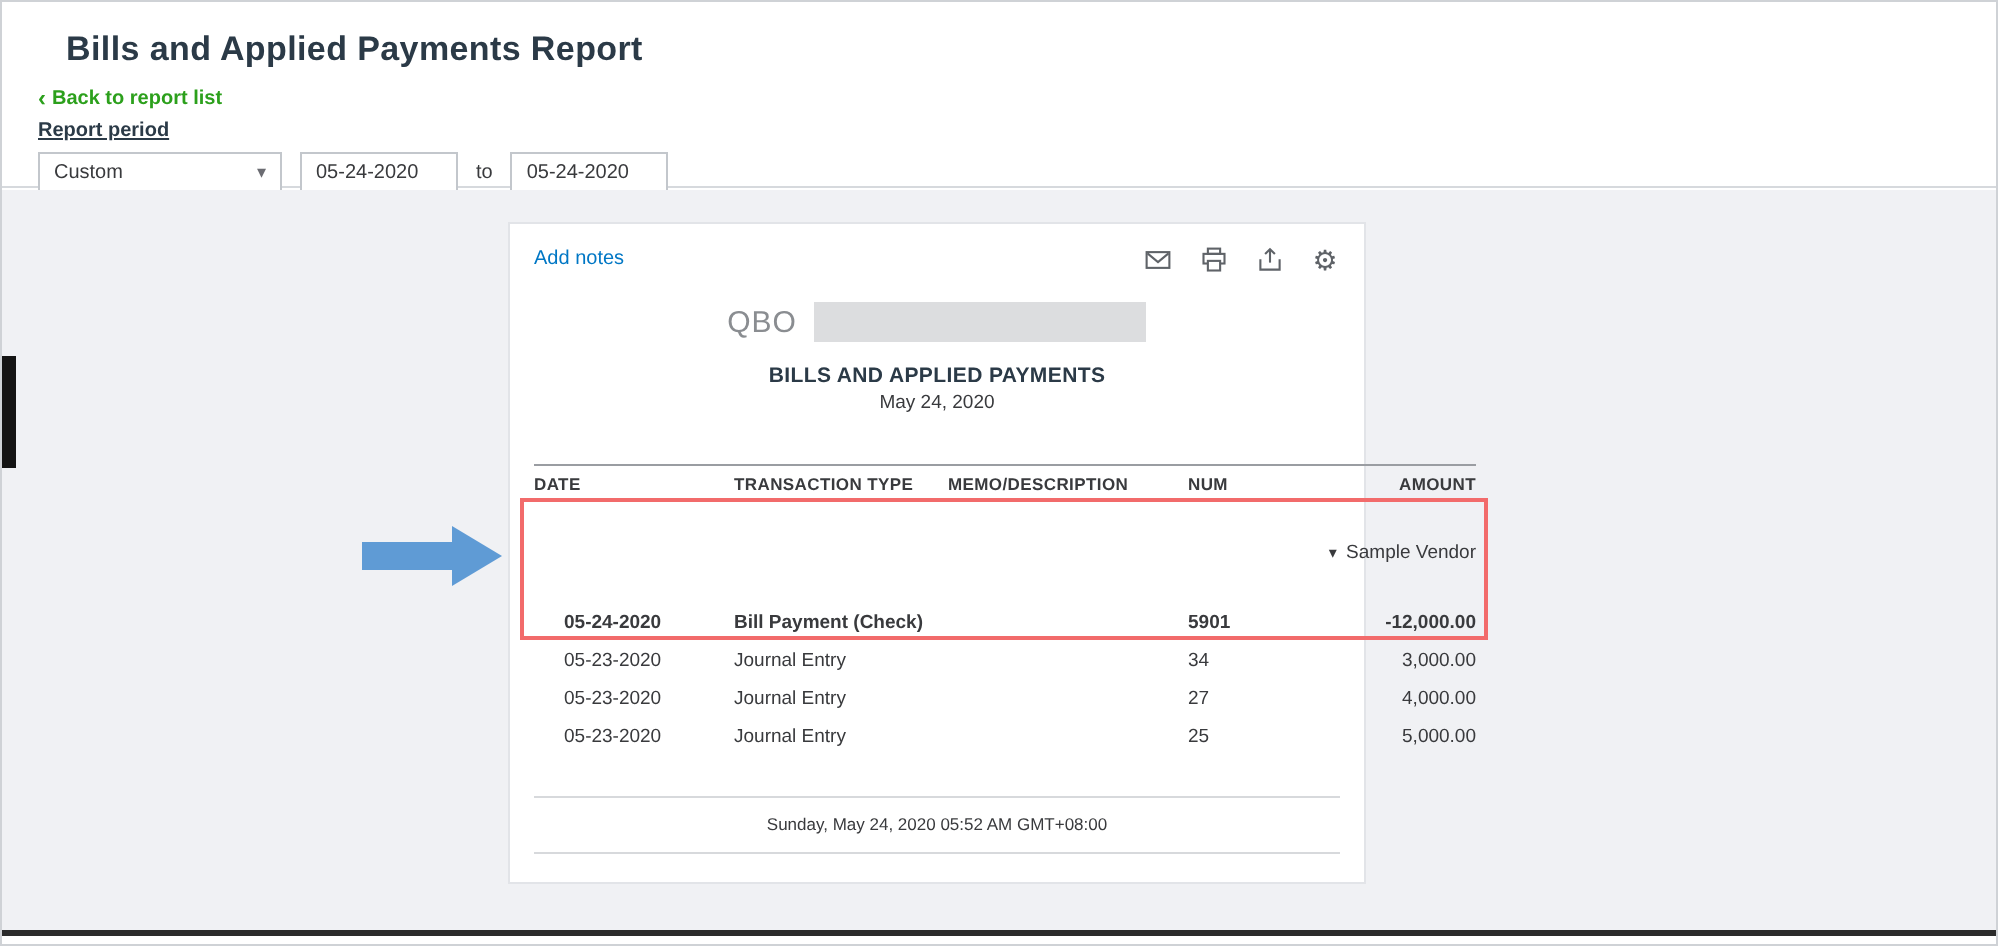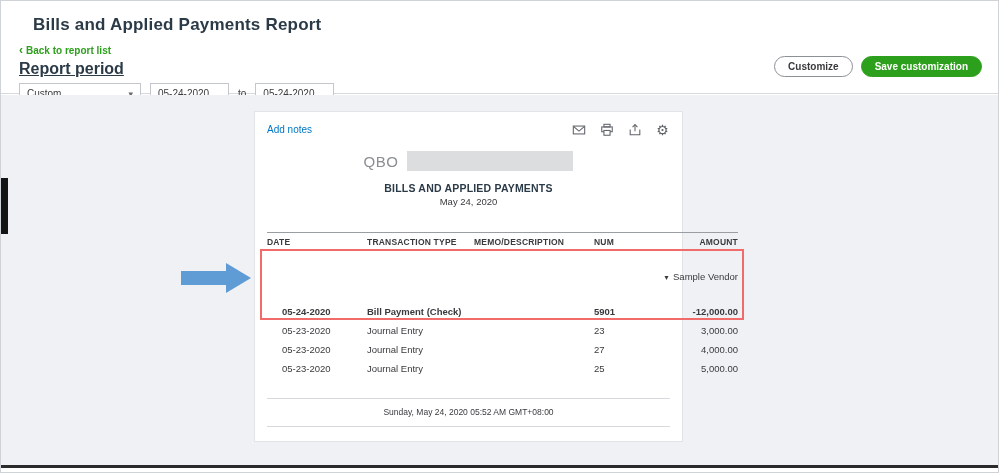--- a/index.html
+++ b/index.html
@@ -4,21 +4,21 @@
 <style>
   * { margin:0; padding:0; box-sizing:border-box; }
   body { font-family: "Liberation Sans", "DejaVu Sans", sans-serif; background:#fff; }
   .screen { position:relative; width:999px; height:473px; background:#fff; border:1px solid #cfd2d6; overflow:hidden; }
 
   
   .topbar { position:absolute; top:0; left:0; right:0; height:93px; background:#fff; border-bottom:1px solid #d6d9dd; }
   .page-title { margin:14px 0 5px 32px; font-size:17px; font-weight:bold; color:#2b3a47; letter-spacing:.2px; }
   .back-link { display:inline-flex; align-items:center; gap:3px; margin-left:18px; color:#2ca01c; font-size:10px; font-weight:bold; text-decoration:none; cursor:pointer; }
   .back-link .chev { font-size:12px; line-height:8px; }
-  .rp-label { margin:2px 0 5px 18px; font-size:16px; font-weight:bold; color:#2b3a47; text-decoration:underline; }
+  .rp-label { margin:2px 0 5px 18px; font-size:10px; font-weight:bold; color:#2b3a47; text-decoration:underline; }
   .controls { display:flex; align-items:center; gap:9px; margin-left:18px; }
   .select { width:122px; height:21px; border:1px solid #c3c7cc; background:#fff; display:flex; align-items:center; justify-content:space-between; padding:0 7px; font-size:10px; color:#393a3d; cursor:pointer; }
   .select .dd { color:#6b6c72; font-size:9px; }
   .date-input { width:79px; height:21px; border:1px solid #c3c7cc; font-size:10px; color:#393a3d; padding:0 7px; font-family:"Liberation Sans", sans-serif; }
   .to-label { font-size:10px; color:#393a3d; }
   .top-buttons { position:absolute; right:16px; top:55px; display:flex; gap:8px; }
   .btn { height:21px; border-radius:11px; font-size:10px; font-weight:bold; padding:0 13px; cursor:pointer; font-family:"Liberation Sans", sans-serif; }
   .btn-outline { background:#fff; border:1px solid #8d9096; color:#393a3d; }
   .btn-green { background:#2ca01c; border:1px solid #2ca01c; color:#fff; }
 
@@ -79,24 +79,20 @@
     <div class="rp-label">Report period</div>
     <div class="controls">
       <div class="select">
         <span>Custom</span>
         <span class="dd">▾</span>
       </div>
       <input class="date-input" value="05-24-2020" style="">
       <span class="to-label">to</span>
       <input class="date-input" value="05-24-2020" style="">
     </div>
-    <div class="top-buttons">
-      <button class="btn btn-outline">Customize</button>
-      <button class="btn btn-green">Save customization</button>
-    </div>
   </div>
 
   <div class="content">
 
     <div class="card">
       <div class="card-top">
         <a class="add-notes">Add notes</a>
         <div class="icons">
           <span class="ic">
             <svg viewBox="0 0 16 16">
@@ -160,21 +156,21 @@
             <td class="ind">05-24-2020</td>
             <td>Bill Payment (Check)</td>
             <td></td>
             <td>5901</td>
             <td class="amt">-12,000.00</td>
           </tr>
           <tr>
             <td class="ind">05-23-2020</td>
             <td>Journal Entry</td>
             <td></td>
-            <td>23</td>
+            <td>34</td>
             <td class="amt">3,000.00</td>
           </tr>
           <tr>
             <td class="ind">05-23-2020</td>
             <td>Journal Entry</td>
             <td></td>
             <td>27</td>
             <td class="amt">4,000.00</td>
           </tr>
           <tr>

